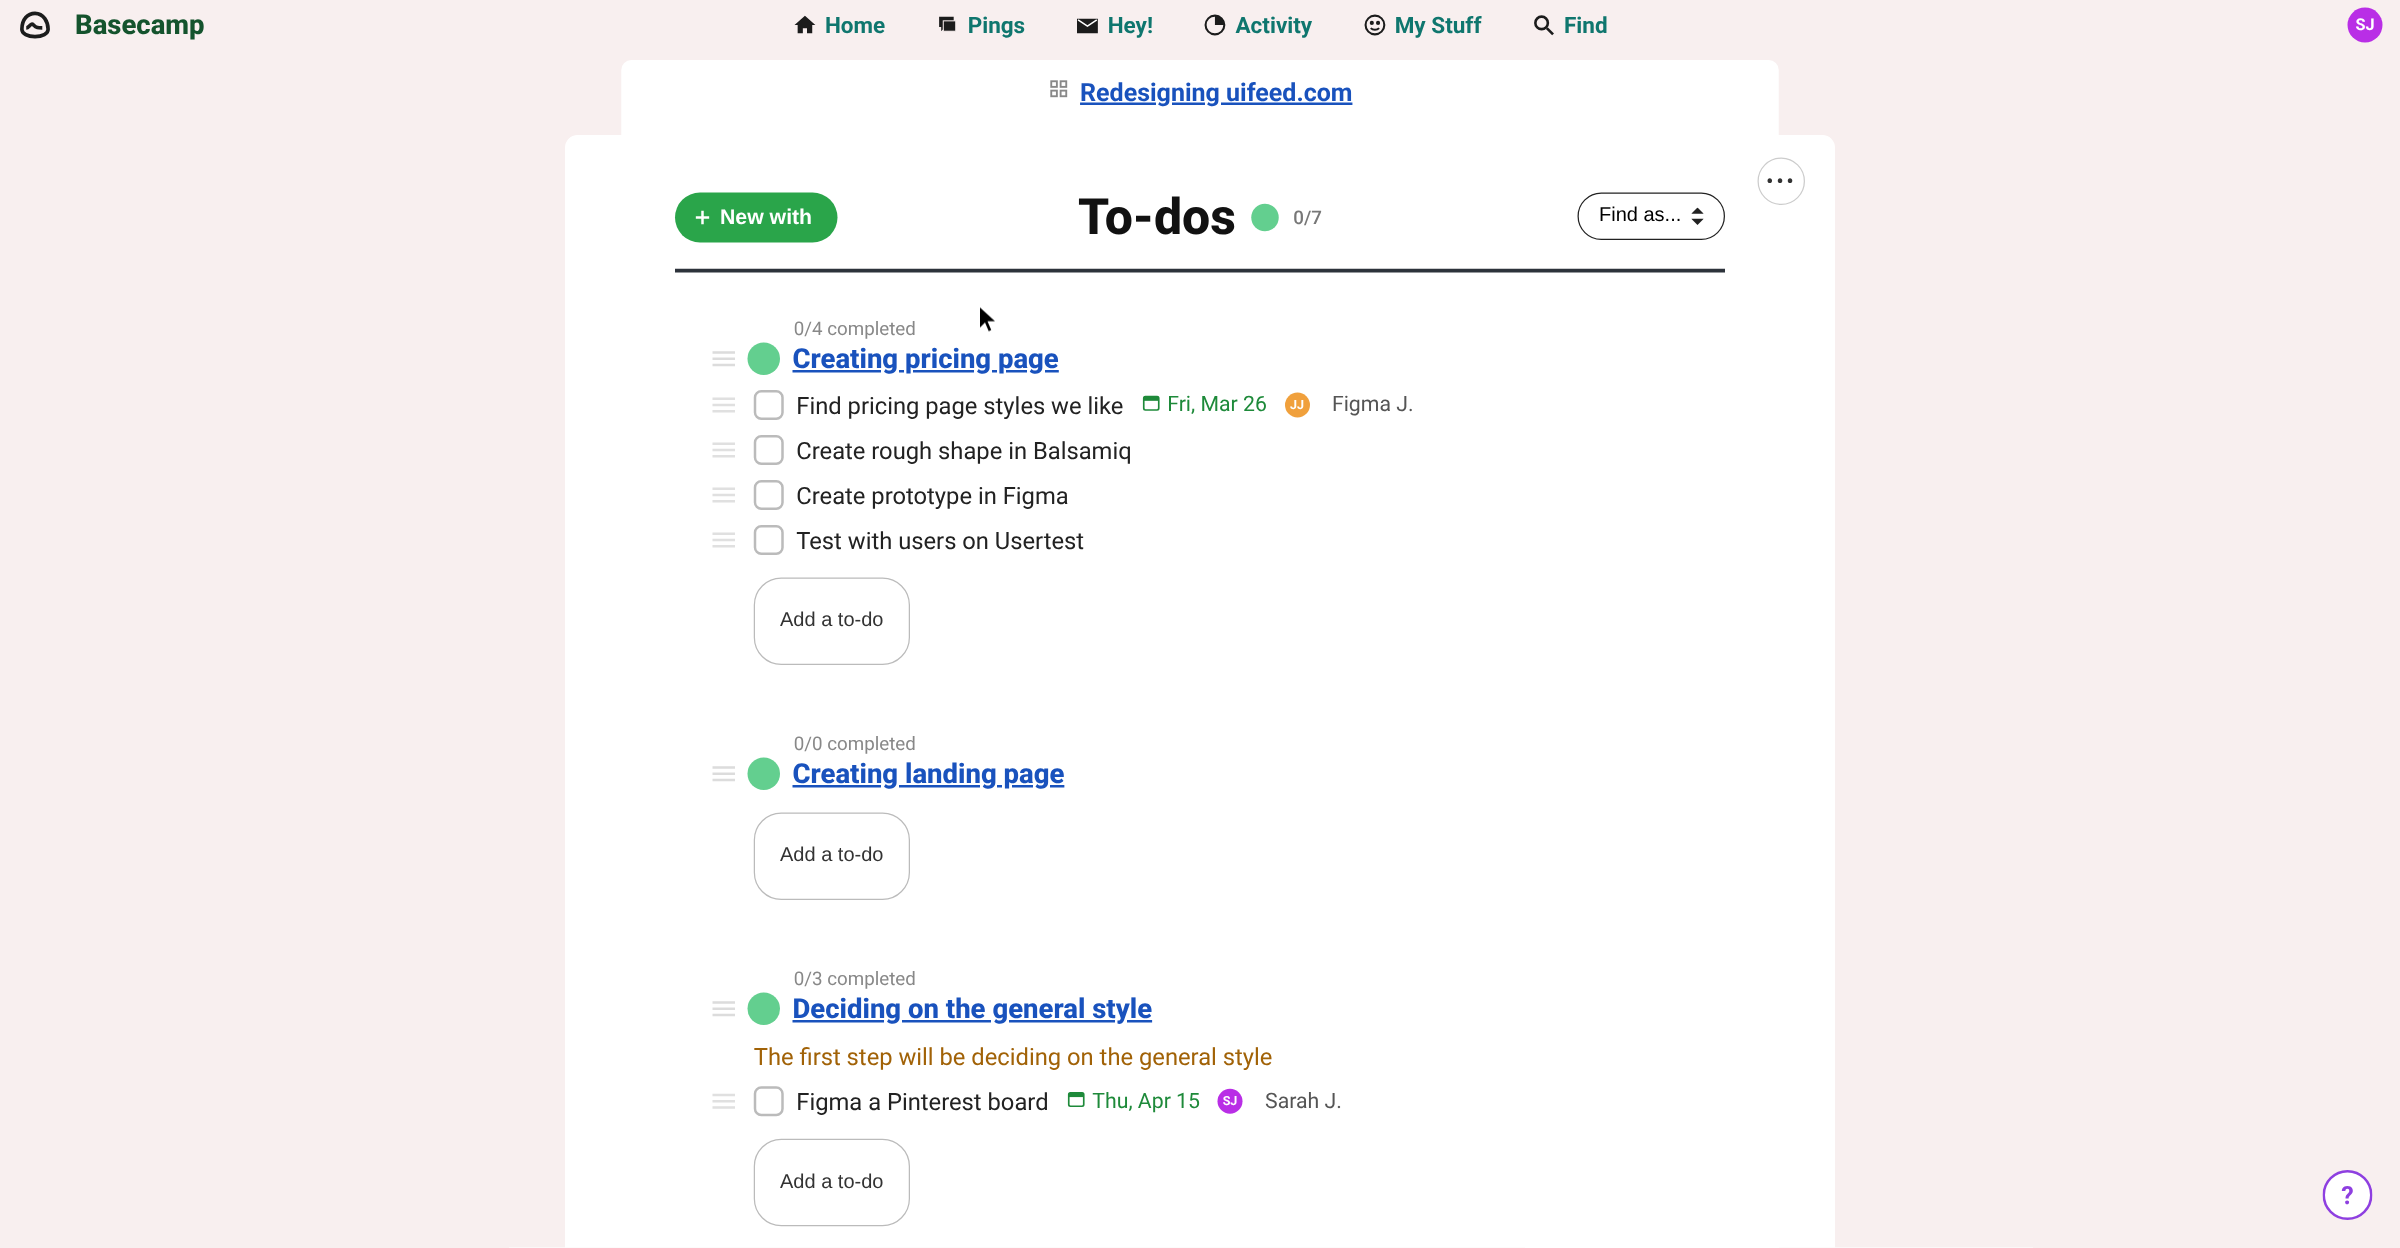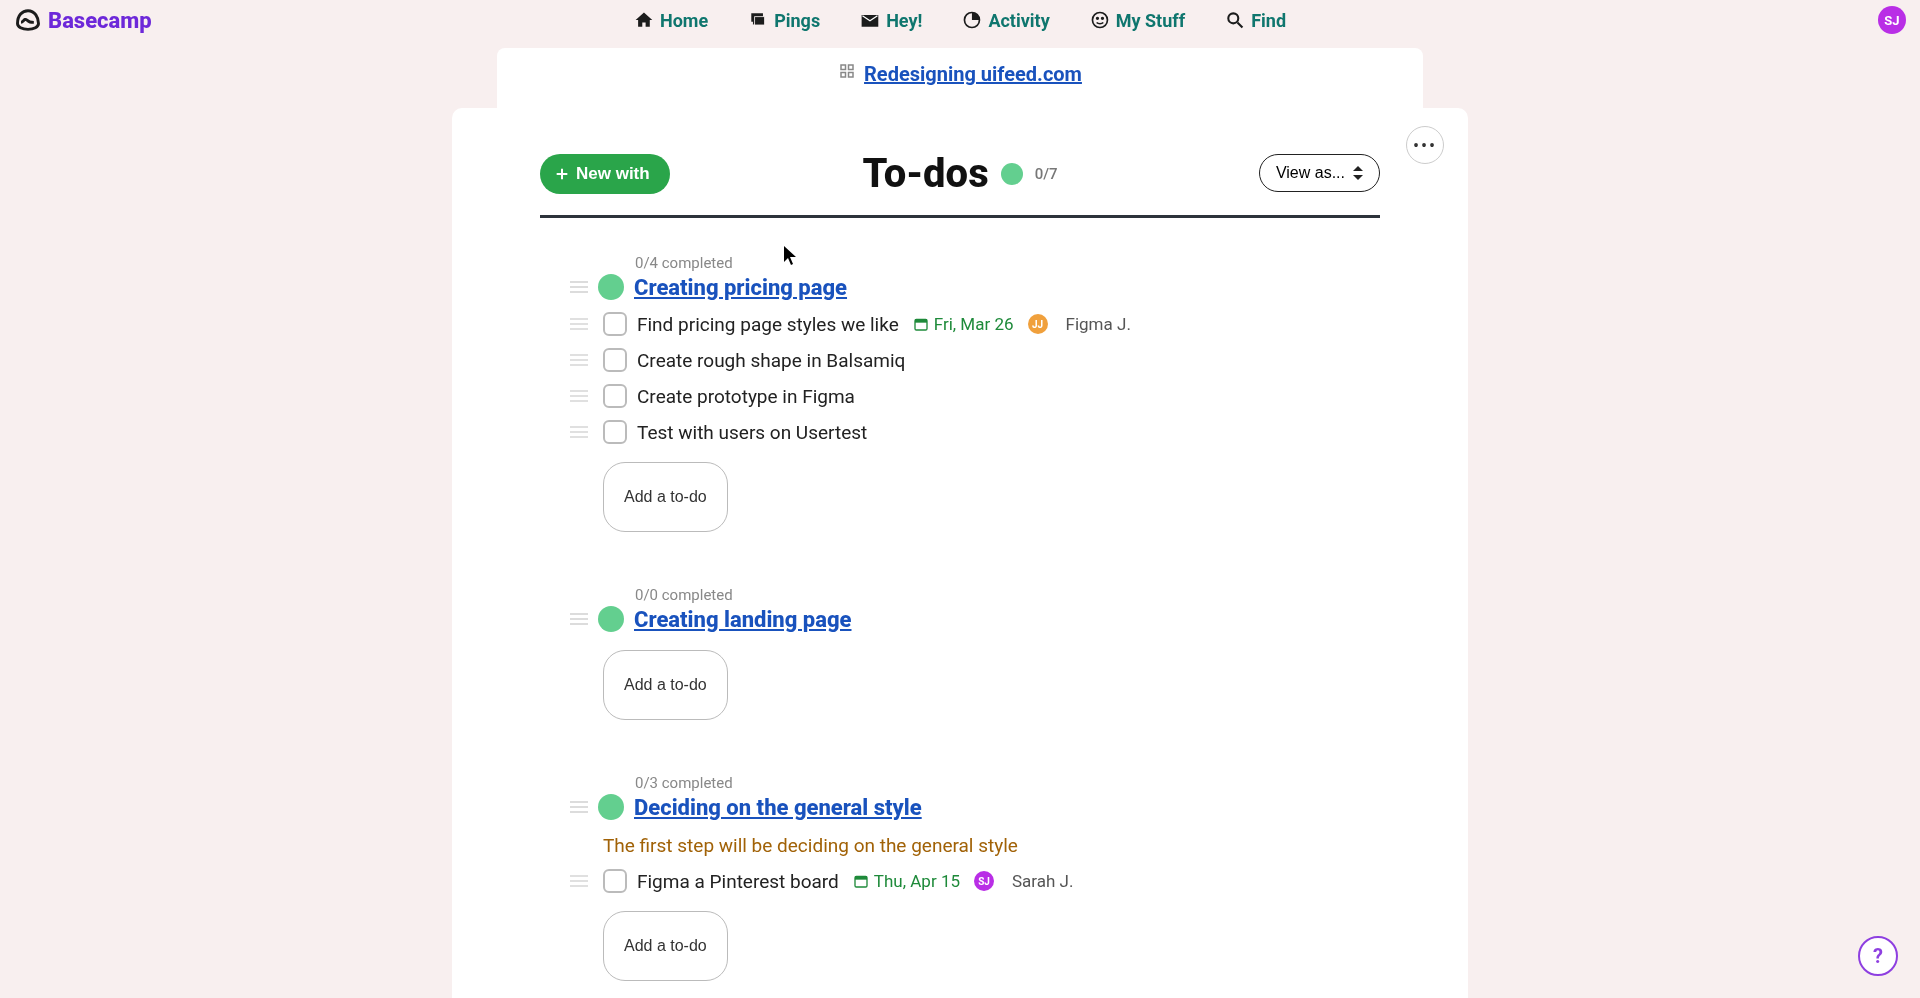--- a/index.html
+++ b/index.html
@@ -15,24 +15,24 @@
   .topnav {
     display: flex;
     align-items: center;
     height: 40px;
     padding: 0 14px;
     position: relative;
   }
   .logo {
     display: flex;
     align-items: center;
-    gap: 6px;
+    gap: 18px;
     font-weight: 800;
     font-size: 22px;
-    color: #6d28d9;
+    color: #14532d;
   }
   .logo svg { width: 28px; height: 28px; }
   .nav-center {
     position: absolute;
     left: 50%;
     transform: translateX(-50%);
     display: flex;
     gap: 40px;
     align-items: center;
   }
@@ -228,21 +228,20 @@
     cursor: pointer;
     flex-shrink: 0;
     margin-left: 5px;
   }
   .todo-text {
     font-size: 19px;
     color: #222;
   }
   .date-chip {
     display: inline-flex;
-    align-items: center;
     gap: 5px;
     font-size: 17px;
     color: #1e8a3a;
     margin-left: 4px;
   }
   .date-chip svg { width: 16px; height: 16px; }
   .assignee {
     display: inline-flex;
     align-items: center;
     gap: 18px;
@@ -379,21 +378,21 @@
           <line x1="4" y1="12" x2="20" y2="12"></line>
         </svg>
       <span>New with</span>
     </button>
     <div class="page-title">
       <span>To-dos</span>
       <span class="progress-dot-lg"></span>
       <span class="progress-count">0/7</span>
     </div>
     <button class="view-as-btn">
-      <span>View as...</span>
+      <span>Find as...</span>
       <svg width="10" height="14" viewBox="0 0 10 14" fill="#222">
           <polygon points="5,0 0,5 10,5"></polygon>
           <polygon points="5,14 0,9 10,9"></polygon>
         </svg>
     </button>
   </div>
   <div class="hr"></div>
 
   <div class="lists" id="lists-container">
       <div class="list-block"><div class="completed-meta">0/4 completed</div><div class="list-title-row">

